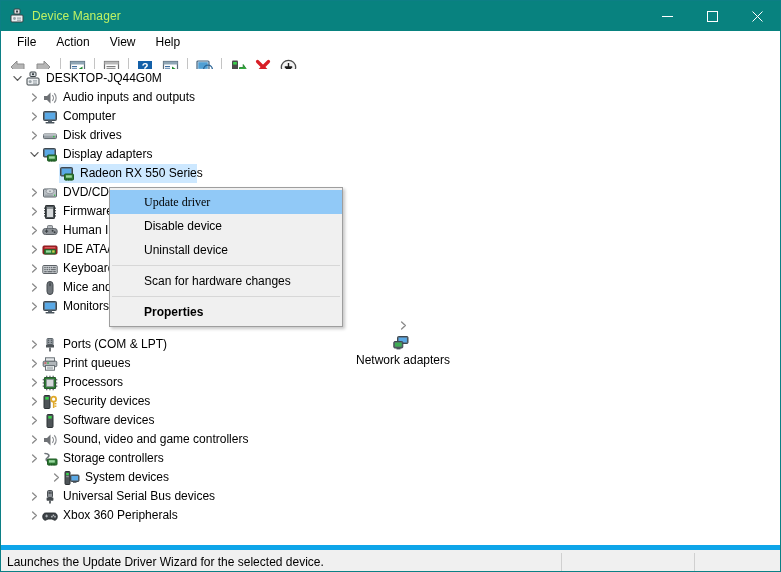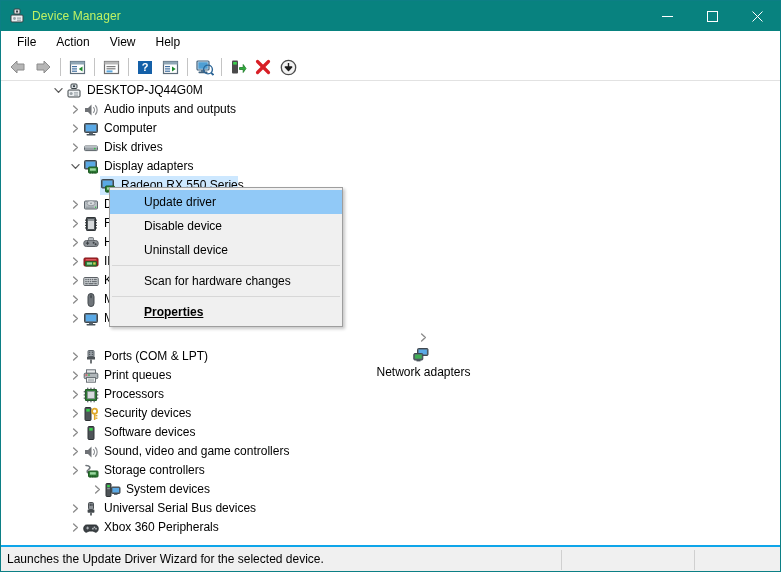--- a/index.html
+++ b/index.html
@@ -77,25 +77,24 @@
     margin-right: 1px; flex: none;
   }
   .tb-sep {
     width: 1px; height: 18px;
     background: #c4c4c4;
     margin: 0 4px; flex: none;
   }
 
   
   #tree {
-    position: absolute; left: 0; top: 80px;
+    position: absolute; left: 0; top: 68px;
     width: 779px; height: 464px;
     background: #ffffff;
     overflow: hidden;
-    padding-left: 41px;
   }
   .row {
     position: relative;
     height: 19px;
     display: flex; align-items: center;
     white-space: nowrap;
     font-size: 12px; color: #000000;
   }
   .twisty {
     width: 16px; height: 19px; flex: none;
@@ -130,33 +129,33 @@
     padding: 2px 0 2px 0;
     z-index: 50;
   }
   .ctx-item {
     height: 24px;
     display: flex; align-items: center;
     padding-left: 34px;
     font-size: 12px; color: #000000;
     white-space: nowrap;
   }
-  .ctx-item.highlight { background: #91c9f7; }
-  .ctx-item.bold { font-weight: bold; text-decoration: underline; }
+  .ctx-item.highlight { background: #91c9f7; font-family: Liberation Serif, serif; }
+  .ctx-item.bold { font-weight: bold; }
   .ctx-sep {
     height: 1px; background: #d7d7d7;
     margin: 3px 2px 3px 2px;
   }
 
   
   #statusbar {
     position: absolute; left: 0; top: 544px;
     width: 779px; height: 26px;
     background: #f0f0f0;
-    border-top: 2px solid #0ea5e9;
+    border-top: 5px solid #0ea5e9;
   }
   #status-text {
     position: absolute; left: 6px; top: 5px;
     font-size: 12px; color: #000000;
     white-space: nowrap;
   }
   .status-div {
     position: absolute; top: 3px;
     width: 1px; height: 20px;
     background: #d0d0d0;

